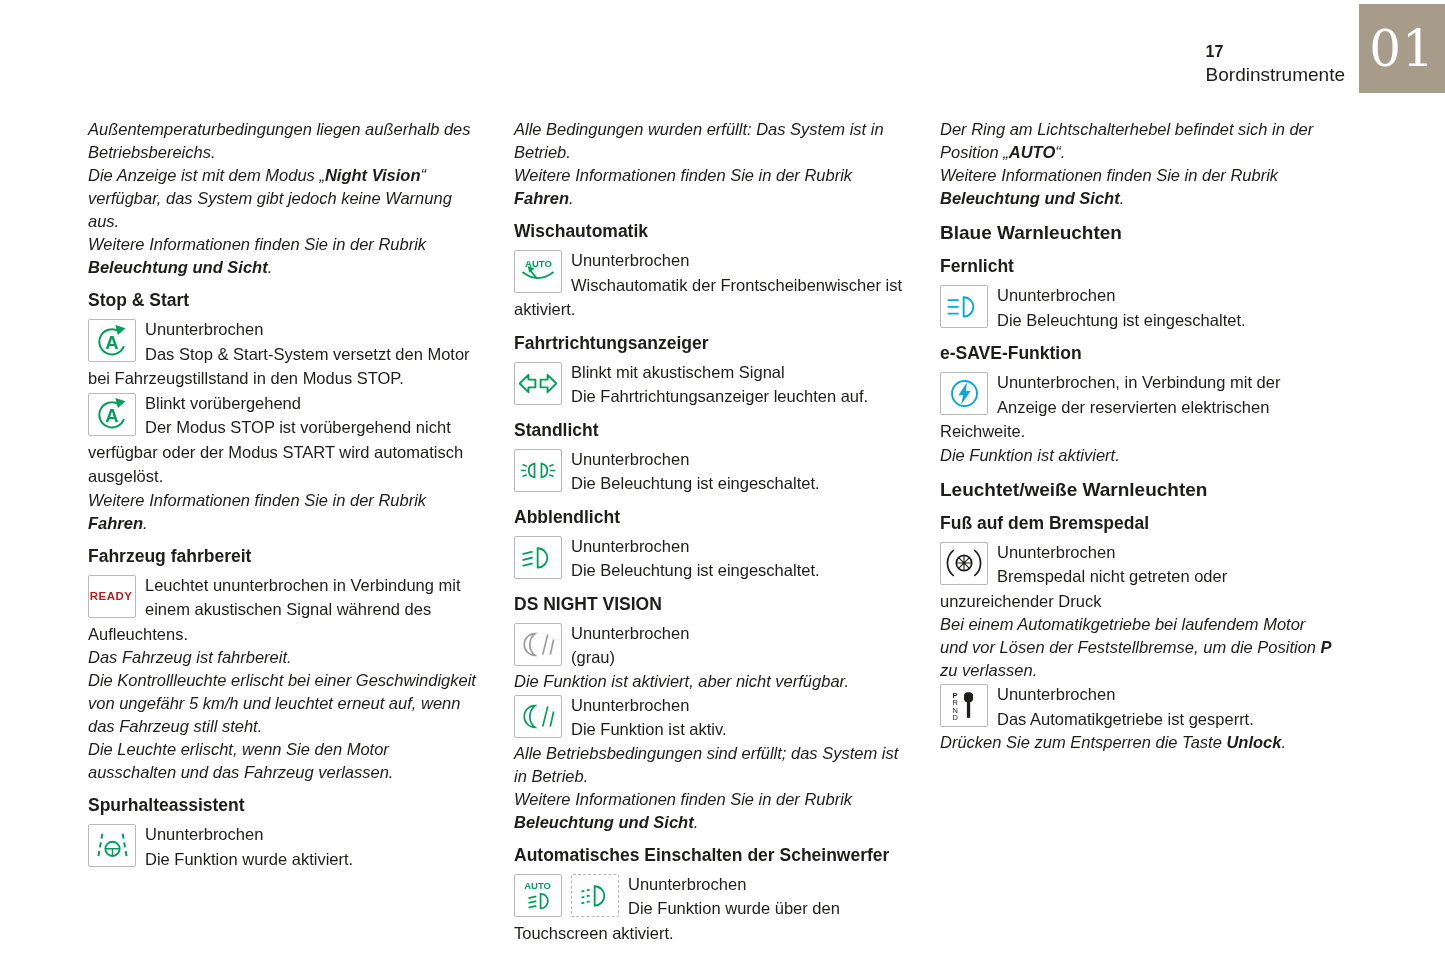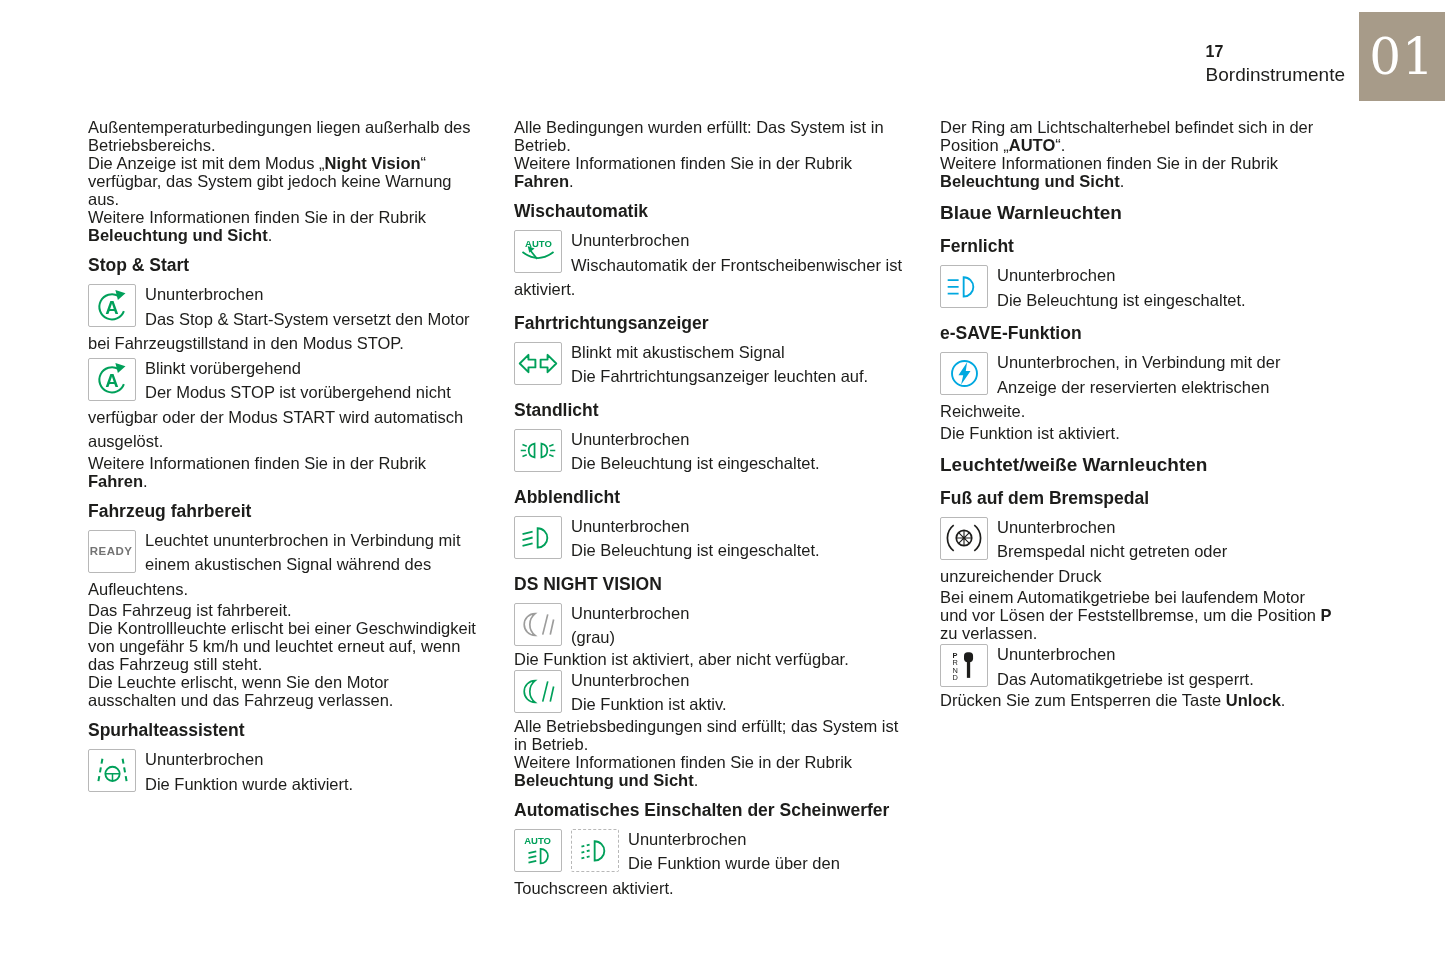--- a/index.html
+++ b/index.html
@@ -5,39 +5,39 @@
   * { margin:0; padding:0; box-sizing:border-box; }
   html,body { width:1445px; height:963px; }
   body {
     background:#ffffff;
     font-family:"Liberation Sans", sans-serif;
     color:#1d1d1b;
     position:relative;
     overflow:hidden;
   }
   .chapter-tab {
-    position:absolute; top:12px; right:0;
+    position:absolute; top:4px; right:0;
     width:86px; height:89px;
     display:flex; align-items:center; justify-content:center;
   }
   .chapter-num {
     font-family:"DejaVu Serif", serif;
     font-size:50px; color:#ffffff; letter-spacing:1px; font-weight:400;
   }
   .header-block {
     position:absolute; top:42px; right:100px; text-align:left;
   }
   .page-num { font-size:16px; font-weight:bold; line-height:20px; }
   .section-title { font-size:19px; line-height:25px; }
   .columns {
     position:absolute; left:88px; top:118px;
     display:flex; gap:34px;
   }
   .col { width:392px; }
-  .p { font-size:16.5px; line-height:18px; clear:both; }
+  .p { font-size:16.5px; line-height:23px; clear:both;font-style:italic; }
   .h1 { font-size:19px; font-weight:bold; line-height:25px; margin:10px 0 8px; clear:both; }
   .h2 { font-size:17.5px; font-weight:bold; line-height:24px; margin:9px 0 5px; clear:both; }
   .entry { font-size:16.5px; line-height:24.5px; }
   .iconbox {
     float:left;
     width:48px; height:43px;
     border:1.5px solid #b8b8b8; border-radius:2px;
     display:flex; align-items:center; justify-content:center;
     margin:2px 9px 3px 0;
     background:#ffffff;
@@ -76,21 +76,21 @@
       <div class="entry"><span class="iconbox" style="color: rgb(0, 160, 90);">
           <svg viewBox="0 0 40 38" width="34" height="32">
             <text x="12" y="28" font-size="22" font-weight="bold" fill="currentColor">A</text>
             <path d="M27.5 7 A15 15 0 1 0 34.1 25.1" fill="none" stroke="currentColor" stroke-width="2.4"></path>
             <polygon points="24,0 36,4 27,12" fill="currentColor"></polygon>
           </svg>
         </span><span>Blinkt vorübergehend</span><br><span>Der Modus STOP ist vorübergehend nicht verfügbar oder der Modus START wird automatisch ausgelöst.</span></div>
       <div class="clr"></div>
       <div class="p"><span>Weitere Informationen finden Sie in der Rubrik </span><span class="b">Fahren</span><span>.</span></div>
       <div class="h2">Fahrzeug fahrbereit</div>
-      <div class="entry"><span class="iconbox" style="color: #737373;">
+      <div class="entry"><span class="iconbox" style="color: #b91c1c;">
           <svg viewBox="0 0 54 18" width="46" height="16">
             <text x="1" y="14" font-size="13.5" font-weight="bold" letter-spacing="0.5" fill="currentColor">READY</text>
           </svg>
         </span><span>Leuchtet ununterbrochen in Verbindung mit einem akustischen Signal während des Aufleuchtens.</span></div>
       <div class="clr"></div>
       <div class="p"><span>Das Fahrzeug ist fahrbereit.</span></div>
       <div class="p"><span>Die Kontrollleuchte erlischt bei einer Geschwindigkeit von ungefähr 5 km/h und leuchtet erneut auf, wenn das Fahrzeug still steht.</span></div>
       <div class="p"><span>Die Leuchte erlischt, wenn Sie den Motor ausschalten und das Fahrzeug verlassen.</span></div>
       <div class="h2">Spurhalteassistent</div>
       <div class="entry"><span class="iconbox" style="color: rgb(0, 160, 90);">

